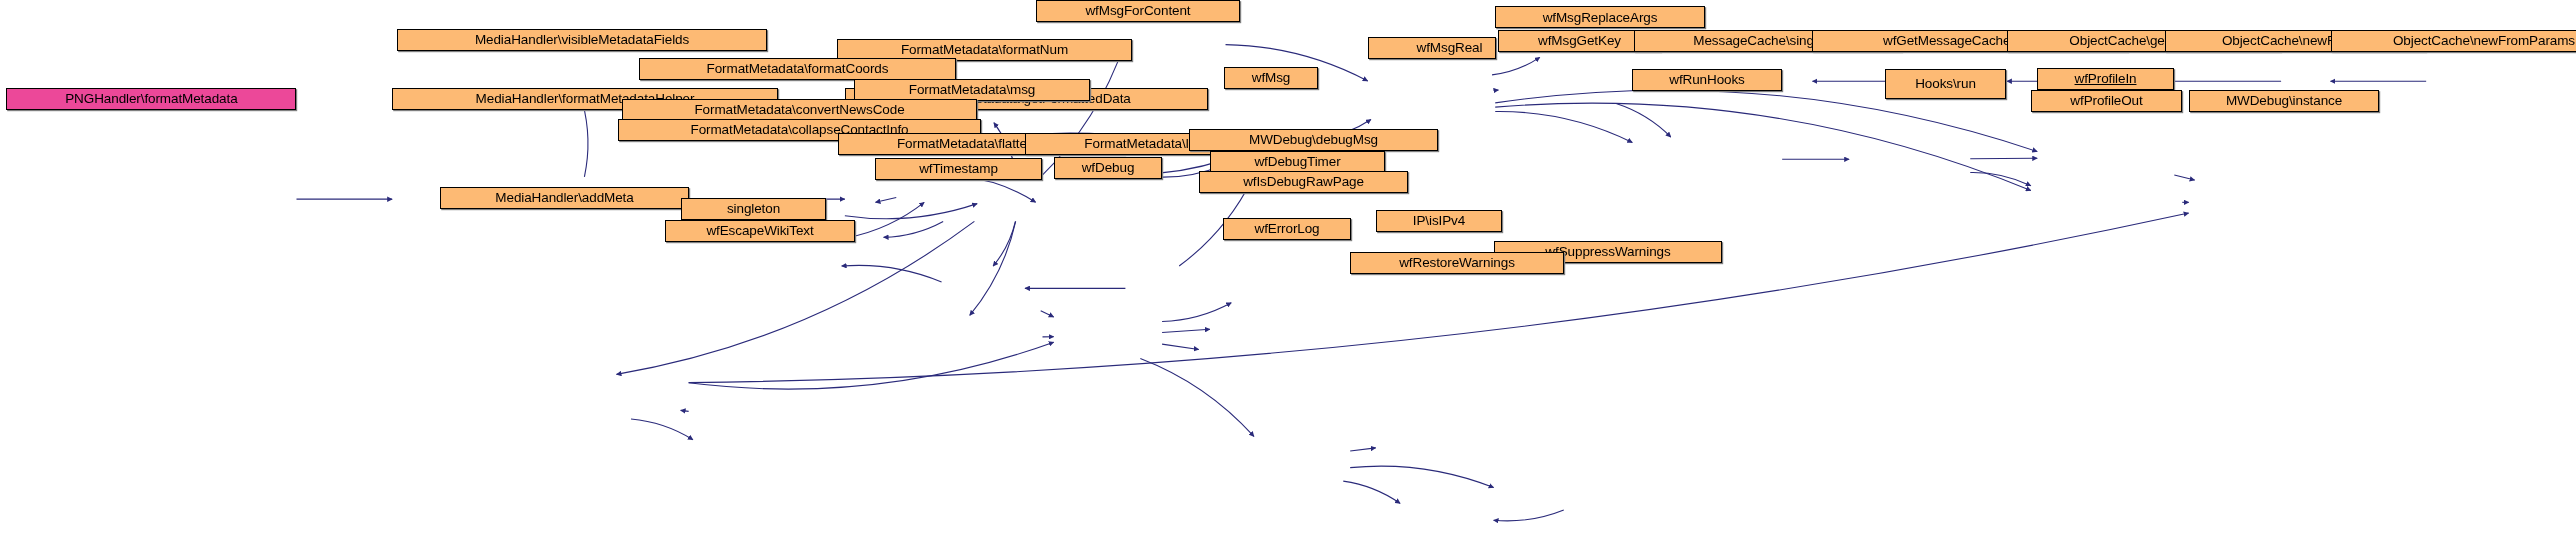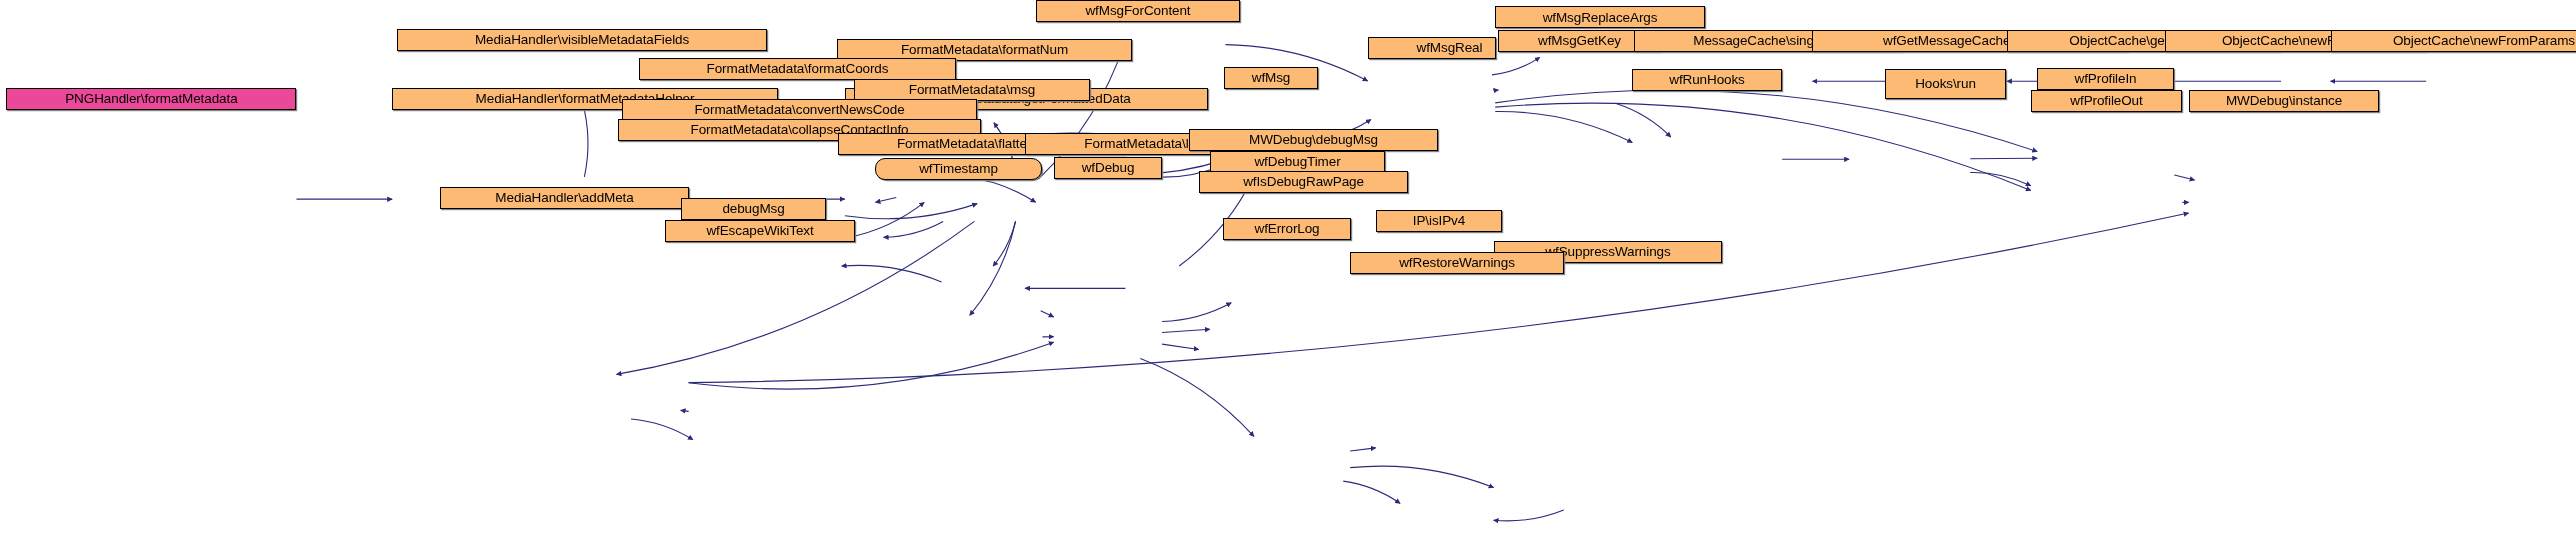--- a/index.html
+++ b/index.html
@@ -145,28 +145,28 @@
       </div>
       <div class="gnode" style="left: 618px; top: 119px; width: 363px; height: 22px;">
         <span class="nlabel">FormatMetadata\collapseContactInfo</span>
       </div>
       <div class="gnode" style="left: 838px; top: 133px; width: 287px; height: 22px;">
         <span class="nlabel">FormatMetadata\flattenArray</span>
       </div>
       <div class="gnode" style="left: 1025px; top: 133px; width: 271px; height: 22px;">
         <span class="nlabel">FormatMetadata\langItem</span>
       </div>
-      <div class="gnode" style="left: 875px; top: 158px; width: 167px; height: 22px; border-radius: 10px;">
+      <div class="gnode" style="left: 875px; top: 158px; width: 167px; height: 22px;">
         <span class="nlabel">wfTimestamp</span>
       </div>
       <div class="gnode" style="left: 440px; top: 187px; width: 249px; height: 22px;">
         <span class="nlabel">MediaHandler\addMeta</span>
       </div>
       <div class="gnode" style="left: 681px; top: 198px; width: 145px; height: 22px;">
-        <span class="nlabel">debugMsg</span>
+        <span class="nlabel">singleton</span>
       </div>
       <div class="gnode" style="left: 665px; top: 220px; width: 190px; height: 22px;">
         <span class="nlabel">wfEscapeWikiText</span>
       </div>
       <div class="gnode" style="left: 1224px; top: 67px; width: 94px; height: 22px;">
         <span class="nlabel">wfMsg</span>
       </div>
       <div class="gnode" style="left: 1054px; top: 157px; width: 108px; height: 22px;">
         <span class="nlabel">wfDebug</span>
       </div>
@@ -214,21 +214,21 @@
       </div>
       <div class="gnode" style="left: 2331px; top: 29.5px; width: 306px; height: 22px;">
         <span class="nlabel">ObjectCache\newFromParams</span>
       </div>
       <div class="gnode" style="left: 1632px; top: 69px; width: 150px; height: 22px;">
         <span class="nlabel">wfRunHooks</span>
       </div>
       <div class="gnode" style="left: 1849px; top: 69px; width: 121px; height: 30px; margin-left: 36px;">
         <span class="nlabel">Hooks\run</span>
       </div>
-      <div class="gnode" style="left: 2037px; top: 68px; width: 137px; height: 22px;">
+      <div class="gnode" style="left: 2037px; top: 68px; width: 137px; height: 22px; text-decoration: underline;">
         <span class="nlabel">wfProfileIn</span>
       </div>
       <div class="gnode" style="left: 2031px; top: 90px; width: 151px; height: 22px;">
         <span class="nlabel">wfProfileOut</span>
       </div>
       <div class="gnode" style="left: 2189px; top: 90px; width: 190px; height: 22px;">
         <span class="nlabel">MWDebug\instance</span>
       </div>
     </div>
 </div>

